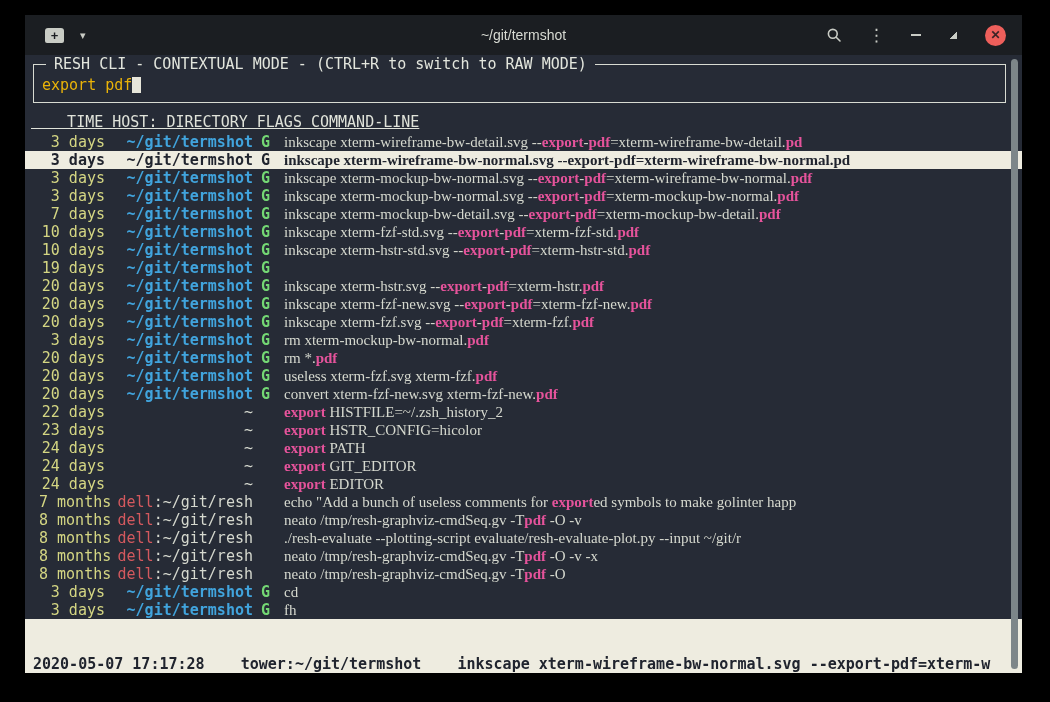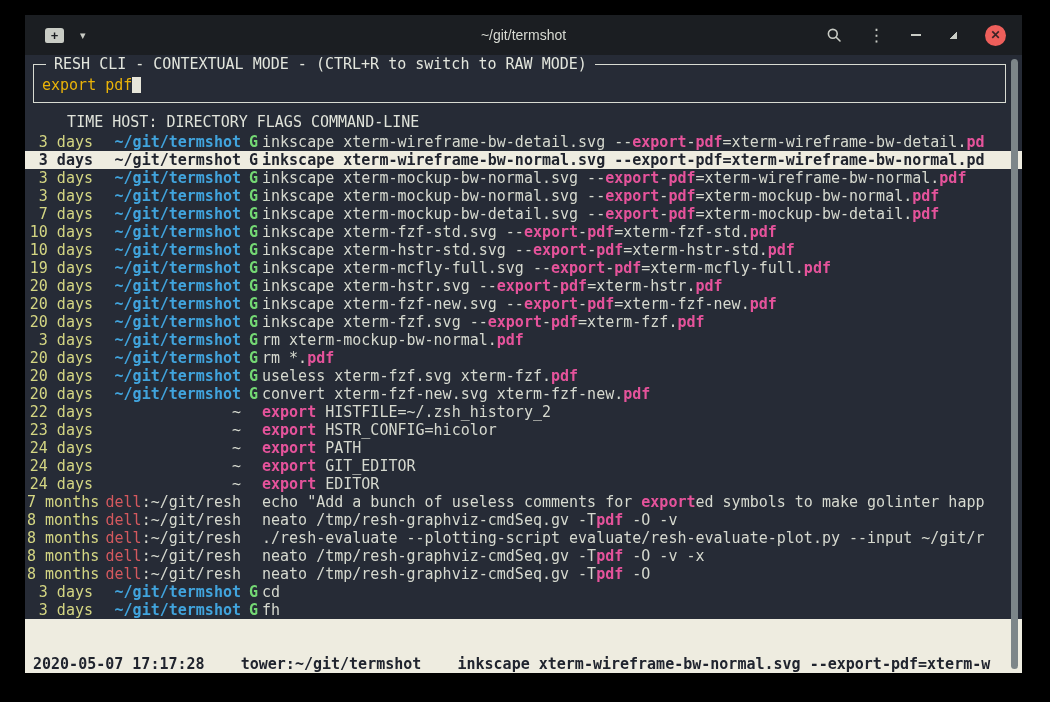--- a/index.html
+++ b/index.html
@@ -41,28 +41,28 @@
   .terminal{position:relative;height:618px;background:var(--term-bg);color:var(--fg);
     font-size:15px;line-height:18px;overflow:hidden;}
 
   .resh-box{position:relative;margin:9px 16px 0 8px;height:39px;border:1px solid #d8dbd2;}
   .box-title{position:absolute;top:-10px;left:12px;background:var(--term-bg);padding:0 8px;
     color:#e3e6dd;white-space:pre;}
   .box-input{margin:11px 0 0 8px;white-space:pre;color:#eab308;}
   .cursor{display:inline-block;width:9px;height:16px;background:#e7e6da;vertical-align:-3px;}
 
   .list-header{margin-top:10px;padding-left:6px;white-space:pre;color:#e0e3da;
-    }
+    text-decoration:underline;}
 
   .rows{margin-top:2px;}
-  .row{display:flex;height:18px;line-height:18px;white-space:pre;padding-left:2px;overflow:hidden;}
+  .row{display:flex;height:18px;line-height:18px;white-space:pre;padding-left:14px;overflow:hidden;}
   .c-time{flex:none;width:66px;text-align:right;color:var(--yellow);}
   .c-host{flex:none;width:140px;text-align:right;margin-left:8px;}
   .c-flag{flex:none;width:11px;margin-left:8px;color:var(--green);font-weight:bold;}
-  .c-cmd{flex:1;margin-left:2px;overflow:hidden;}
+  .c-cmd{flex:1;margin-left:12px;overflow:hidden;font-family:Liberation Serif, serif;}
   .h-dir{color:var(--cyan);font-weight:bold;}
   .h-red{color:var(--red);}
   .h-plain{color:var(--fg);}
   .m{color:var(--pink);font-weight:bold;}
   .row.sel{background:var(--sel-bg);}
   .row.sel span{color:var(--sel-fg) !important;font-weight:bold;}
 
   .status-bar{background:var(--sel-bg);color:#20242e;font-weight:bold;white-space:pre;
     padding-left:8px;}
   .status-bar div{height:18px;line-height:18px;overflow:hidden;}
@@ -112,21 +112,21 @@
     <div class="list-header">    TIME HOST: DIRECTORY FLAGS COMMAND-LINE</div>
 
     <div class="rows">
         <div class="row"><span class="c-time">3 days</span><span class="c-host"><span class="h-dir">~/git/termshot</span></span><span class="c-flag">G</span><span class="c-cmd"><span>inkscape xterm-wireframe-bw-detail.svg --</span><span class="m">export</span><span>-</span><span class="m">pdf</span><span>=xterm-wireframe-bw-detail.</span><span class="m">pd</span></span></div>
         <div class="row sel"><span class="c-time">3 days</span><span class="c-host"><span class="h-dir">~/git/termshot</span></span><span class="c-flag">G</span><span class="c-cmd"><span>inkscape xterm-wireframe-bw-normal.svg --</span><span class="m">export</span><span>-</span><span class="m">pdf</span><span>=xterm-wireframe-bw-normal.</span><span class="m">pd</span></span></div>
         <div class="row"><span class="c-time">3 days</span><span class="c-host"><span class="h-dir">~/git/termshot</span></span><span class="c-flag">G</span><span class="c-cmd"><span>inkscape xterm-mockup-bw-normal.svg --</span><span class="m">export</span><span>-</span><span class="m">pdf</span><span>=xterm-wireframe-bw-normal.</span><span class="m">pdf</span></span></div>
         <div class="row"><span class="c-time">3 days</span><span class="c-host"><span class="h-dir">~/git/termshot</span></span><span class="c-flag">G</span><span class="c-cmd"><span>inkscape xterm-mockup-bw-normal.svg --</span><span class="m">export</span><span>-</span><span class="m">pdf</span><span>=xterm-mockup-bw-normal.</span><span class="m">pdf</span></span></div>
         <div class="row"><span class="c-time">7 days</span><span class="c-host"><span class="h-dir">~/git/termshot</span></span><span class="c-flag">G</span><span class="c-cmd"><span>inkscape xterm-mockup-bw-detail.svg --</span><span class="m">export</span><span>-</span><span class="m">pdf</span><span>=xterm-mockup-bw-detail.</span><span class="m">pdf</span></span></div>
         <div class="row"><span class="c-time">10 days</span><span class="c-host"><span class="h-dir">~/git/termshot</span></span><span class="c-flag">G</span><span class="c-cmd"><span>inkscape xterm-fzf-std.svg --</span><span class="m">export</span><span>-</span><span class="m">pdf</span><span>=xterm-fzf-std.</span><span class="m">pdf</span></span></div>
         <div class="row"><span class="c-time">10 days</span><span class="c-host"><span class="h-dir">~/git/termshot</span></span><span class="c-flag">G</span><span class="c-cmd"><span>inkscape xterm-hstr-std.svg --</span><span class="m">export</span><span>-</span><span class="m">pdf</span><span>=xterm-hstr-std.</span><span class="m">pdf</span></span></div>
-        <div class="row"><span class="c-time">19 days</span><span class="c-host"><span class="h-dir">~/git/termshot</span></span><span class="c-flag">G</span><span class="c-cmd"><span>inkscape xterm-mcfly-full.svg --</span><span class="m">export</span><span>-</span><span class="m">pdf</span><span>=xterm-mcfly-full.</span><span class="m">pdf</span></span></div>
+        <div class="row"><span class="c-time">19 days</span><span class="c-host"><span class="h-dir">~/git/termshot</span></span><span class="c-flag">G</span></div>
         <div class="row"><span class="c-time">20 days</span><span class="c-host"><span class="h-dir">~/git/termshot</span></span><span class="c-flag">G</span><span class="c-cmd"><span>inkscape xterm-hstr.svg --</span><span class="m">export</span><span>-</span><span class="m">pdf</span><span>=xterm-hstr.</span><span class="m">pdf</span></span></div>
         <div class="row"><span class="c-time">20 days</span><span class="c-host"><span class="h-dir">~/git/termshot</span></span><span class="c-flag">G</span><span class="c-cmd"><span>inkscape xterm-fzf-new.svg --</span><span class="m">export</span><span>-</span><span class="m">pdf</span><span>=xterm-fzf-new.</span><span class="m">pdf</span></span></div>
         <div class="row"><span class="c-time">20 days</span><span class="c-host"><span class="h-dir">~/git/termshot</span></span><span class="c-flag">G</span><span class="c-cmd"><span>inkscape xterm-fzf.svg --</span><span class="m">export</span><span>-</span><span class="m">pdf</span><span>=xterm-fzf.</span><span class="m">pdf</span></span></div>
         <div class="row"><span class="c-time">3 days</span><span class="c-host"><span class="h-dir">~/git/termshot</span></span><span class="c-flag">G</span><span class="c-cmd"><span>rm xterm-mockup-bw-normal.</span><span class="m">pdf</span></span></div>
         <div class="row"><span class="c-time">20 days</span><span class="c-host"><span class="h-dir">~/git/termshot</span></span><span class="c-flag">G</span><span class="c-cmd"><span>rm *.</span><span class="m">pdf</span></span></div>
         <div class="row"><span class="c-time">20 days</span><span class="c-host"><span class="h-dir">~/git/termshot</span></span><span class="c-flag">G</span><span class="c-cmd"><span>useless xterm-fzf.svg xterm-fzf.</span><span class="m">pdf</span></span></div>
         <div class="row"><span class="c-time">20 days</span><span class="c-host"><span class="h-dir">~/git/termshot</span></span><span class="c-flag">G</span><span class="c-cmd"><span>convert xterm-fzf-new.svg xterm-fzf-new.</span><span class="m">pdf</span></span></div>
         <div class="row"><span class="c-time">22 days</span><span class="c-host"><span class="h-plain">~</span></span><span class="c-flag"></span><span class="c-cmd"><span class="m">export</span><span> HISTFILE=~/.zsh_history_2</span></span></div>
         <div class="row"><span class="c-time">23 days</span><span class="c-host"><span class="h-plain">~</span></span><span class="c-flag"></span><span class="c-cmd"><span class="m">export</span><span> HSTR_CONFIG=hicolor</span></span></div>
         <div class="row"><span class="c-time">24 days</span><span class="c-host"><span class="h-plain">~</span></span><span class="c-flag"></span><span class="c-cmd"><span class="m">export</span><span> PATH</span></span></div>

